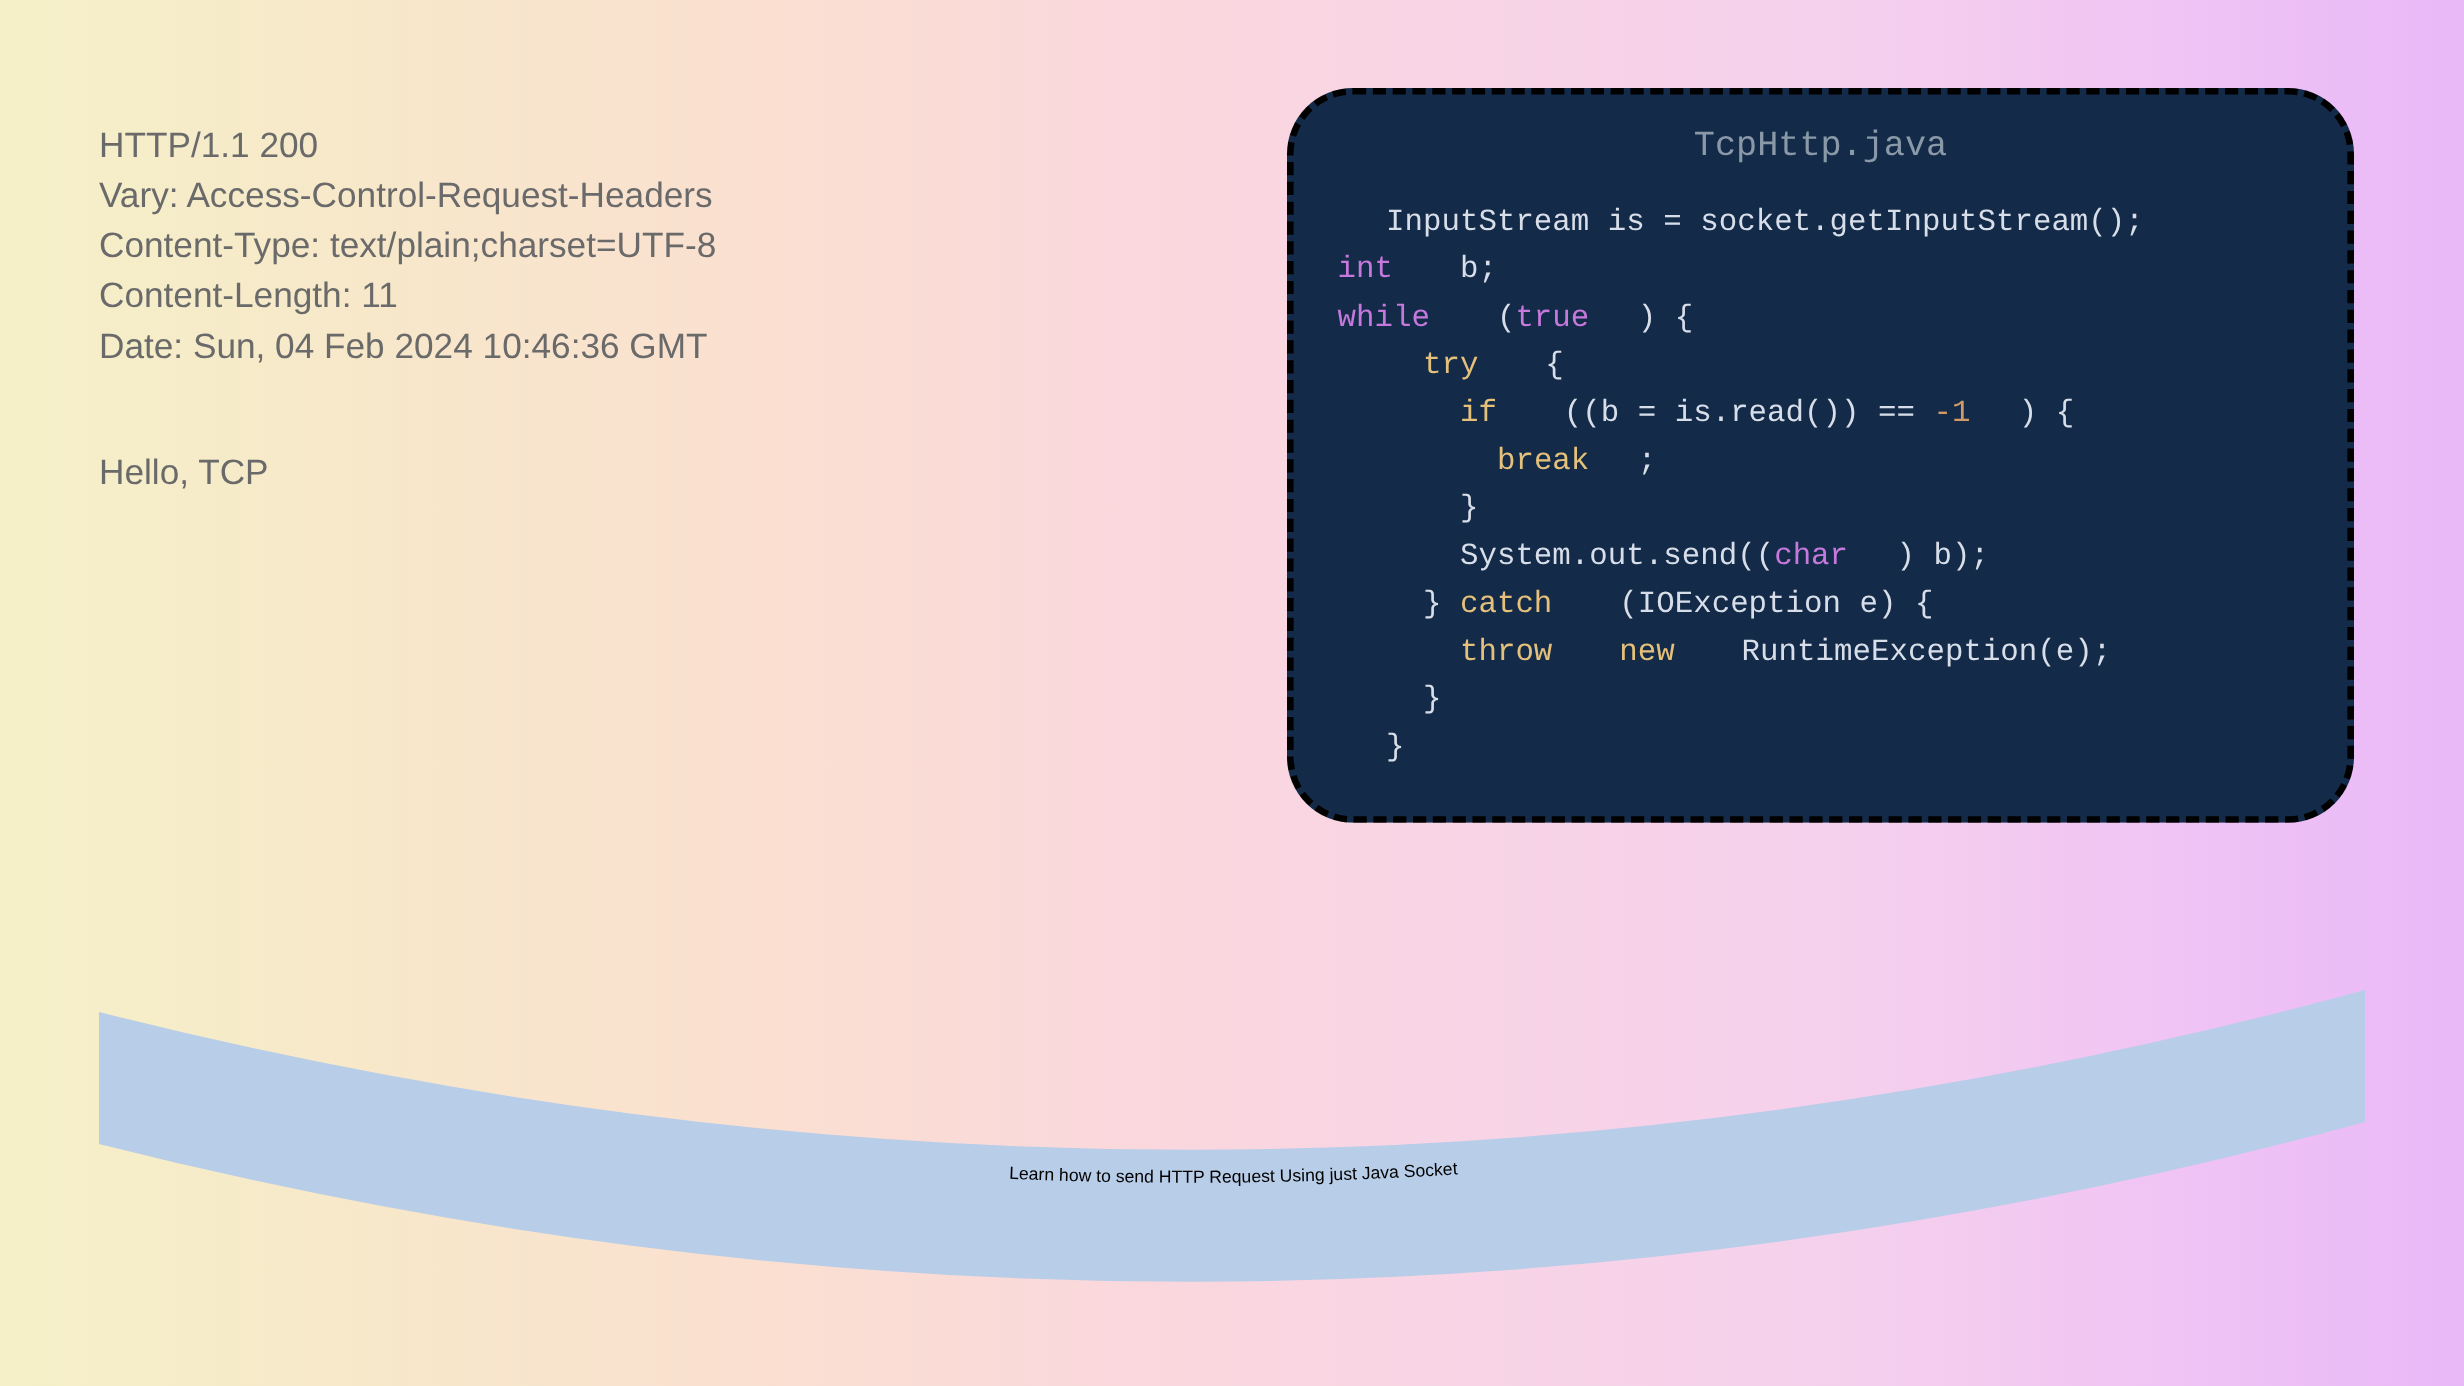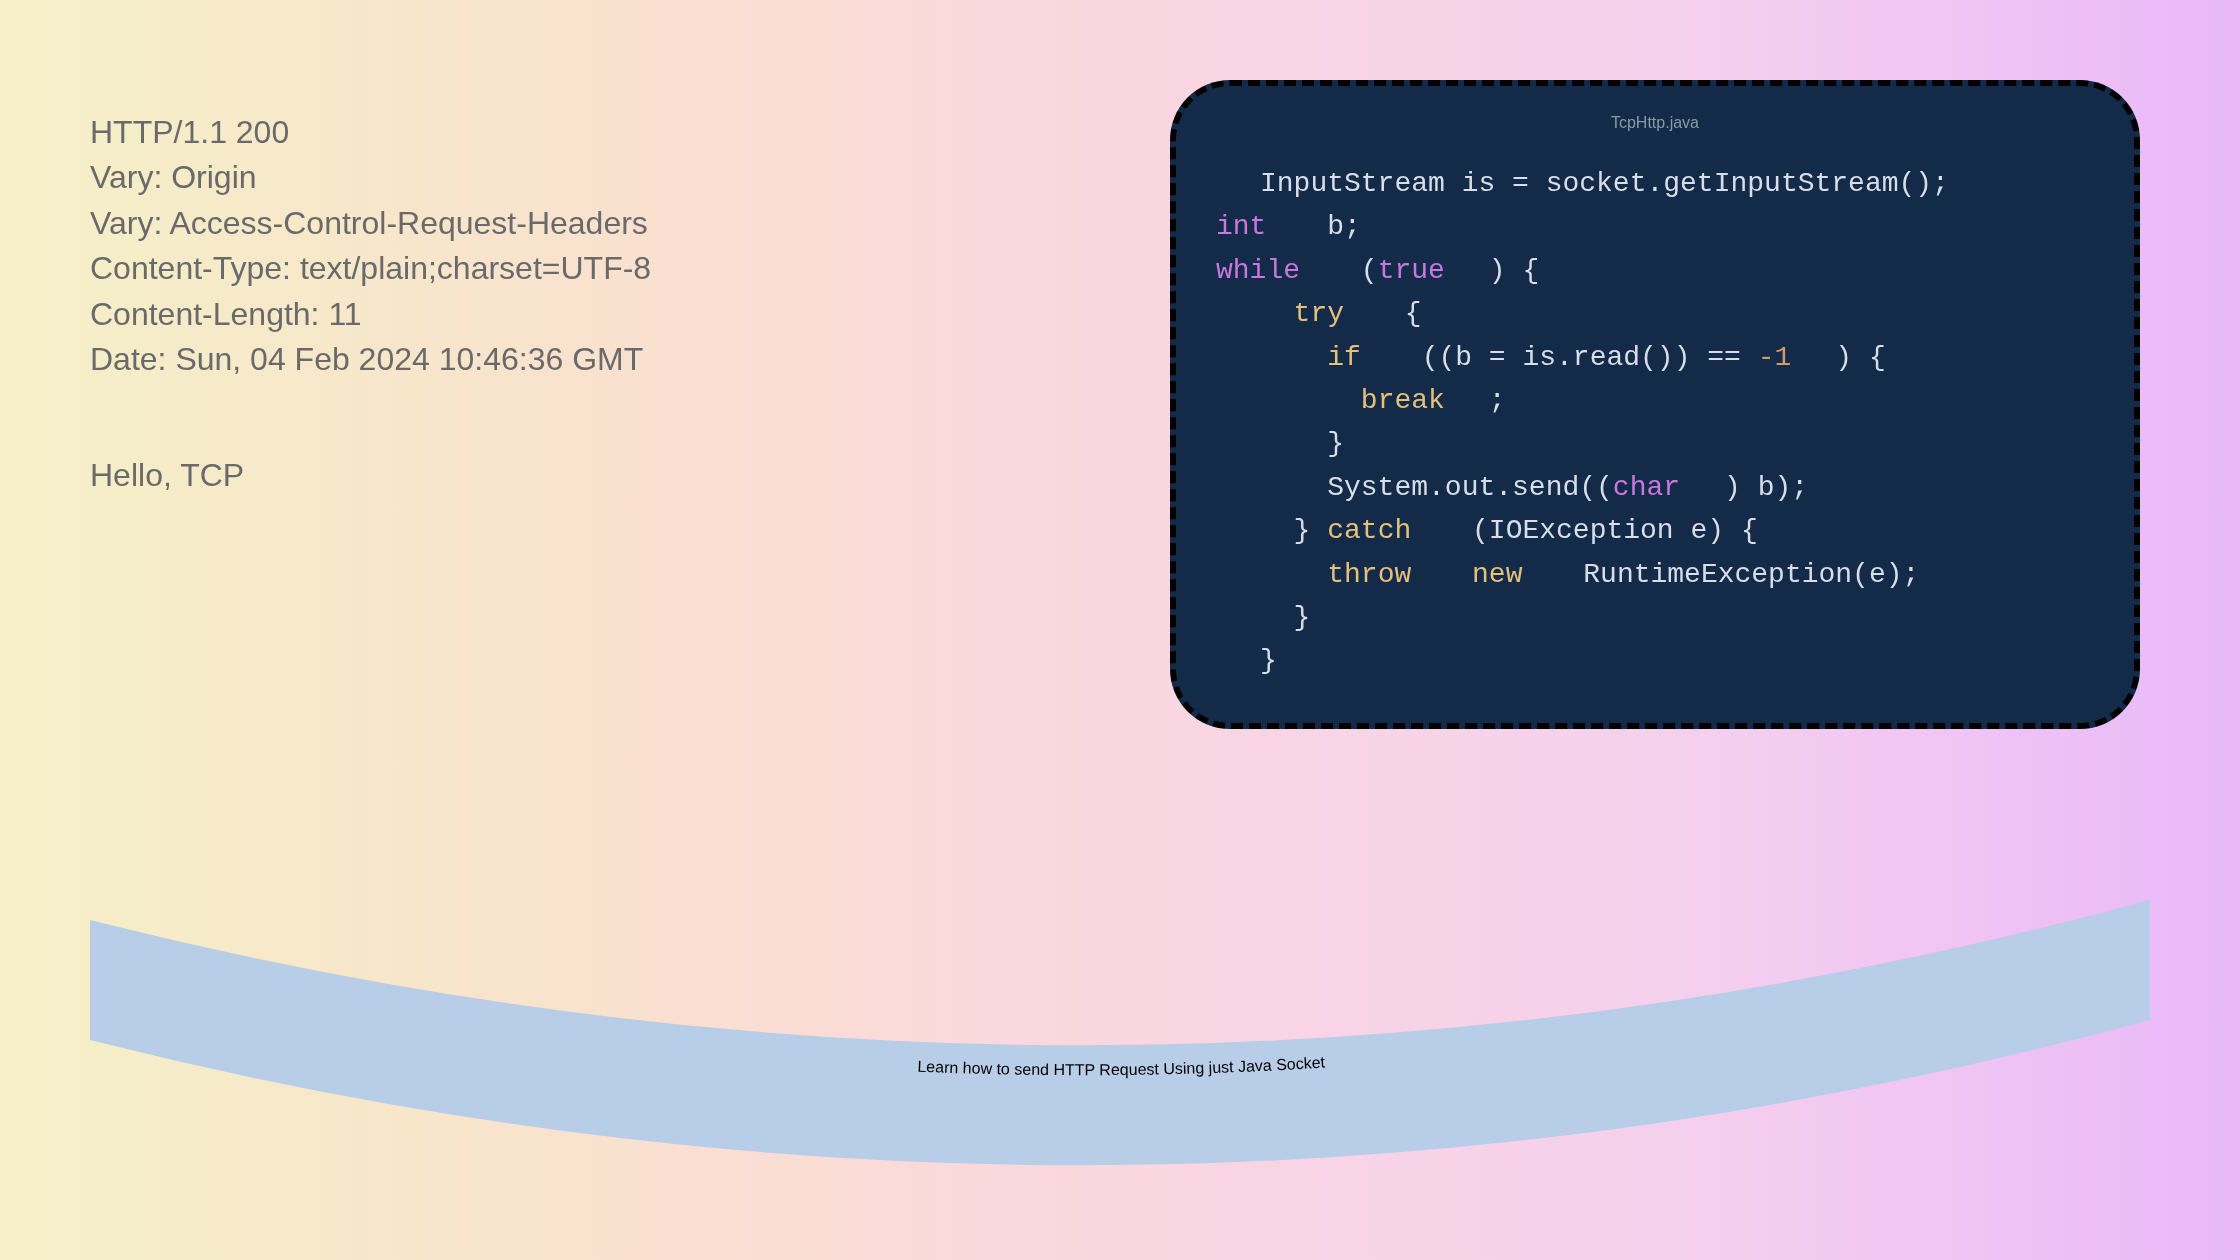--- a/index.html
+++ b/index.html
@@ -43,23 +43,23 @@
       width: 970px;
       background: #132b48;
       border-radius: 60px;
       border: 6px dashed #000000;
       padding: 28px 40px 40px 40px;
     }
     
     .code-filename {
       text-align: center;
       color: #8a99a8;
-      font-size: 16px;
+      font-size: 32px;
       margin-bottom: 30px;
-      font-family: Liberation Sans, sans-serif;
+      font-family: Liberation Mono, monospace;
     }
     
     .code-content {
       font-family: "Courier New", Consolas, monospace;
       font-size: 28px;
       line-height: 1.55;
       color: #d8dee9;
       white-space: pre;
     }
     
@@ -81,21 +81,20 @@
       position: absolute;
       width: 100%;
       height: 100%;
     }
   </style>
 </head>
 <body>
 
 <div class="http-response">
   <span class="line">HTTP/1.1 200</span>
-  <span class="line">Vary: Origin</span>
   <span class="line">Vary: Access-Control-Request-Headers</span>
   <span class="line">Content-Type: text/plain;charset=UTF-8</span>
   <span class="line">Content-Length: 11</span>
   <span class="line">Date: Sun, 04 Feb 2024 10:46:36 GMT</span>
   <span class="blank-line"></span>
   <span class="line">Hello, TCP</span>
 </div>
 
 <div class="code-window">
   <div class="code-filename">TcpHttp.java</div>

